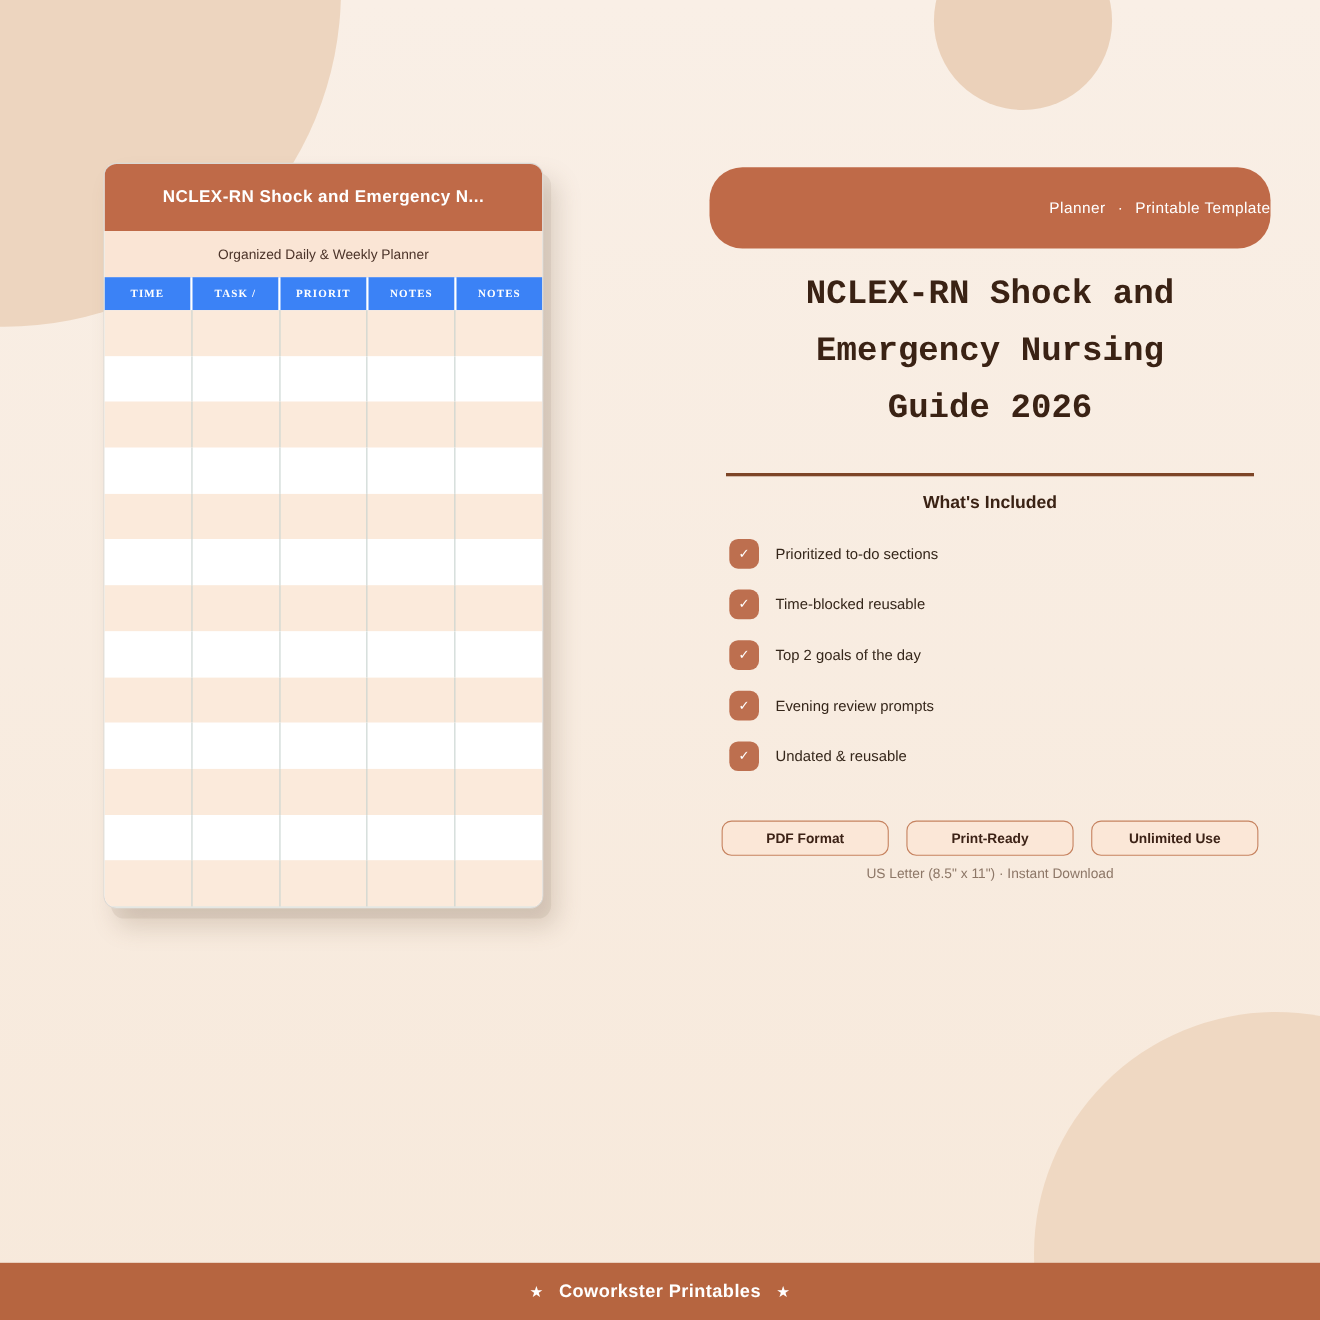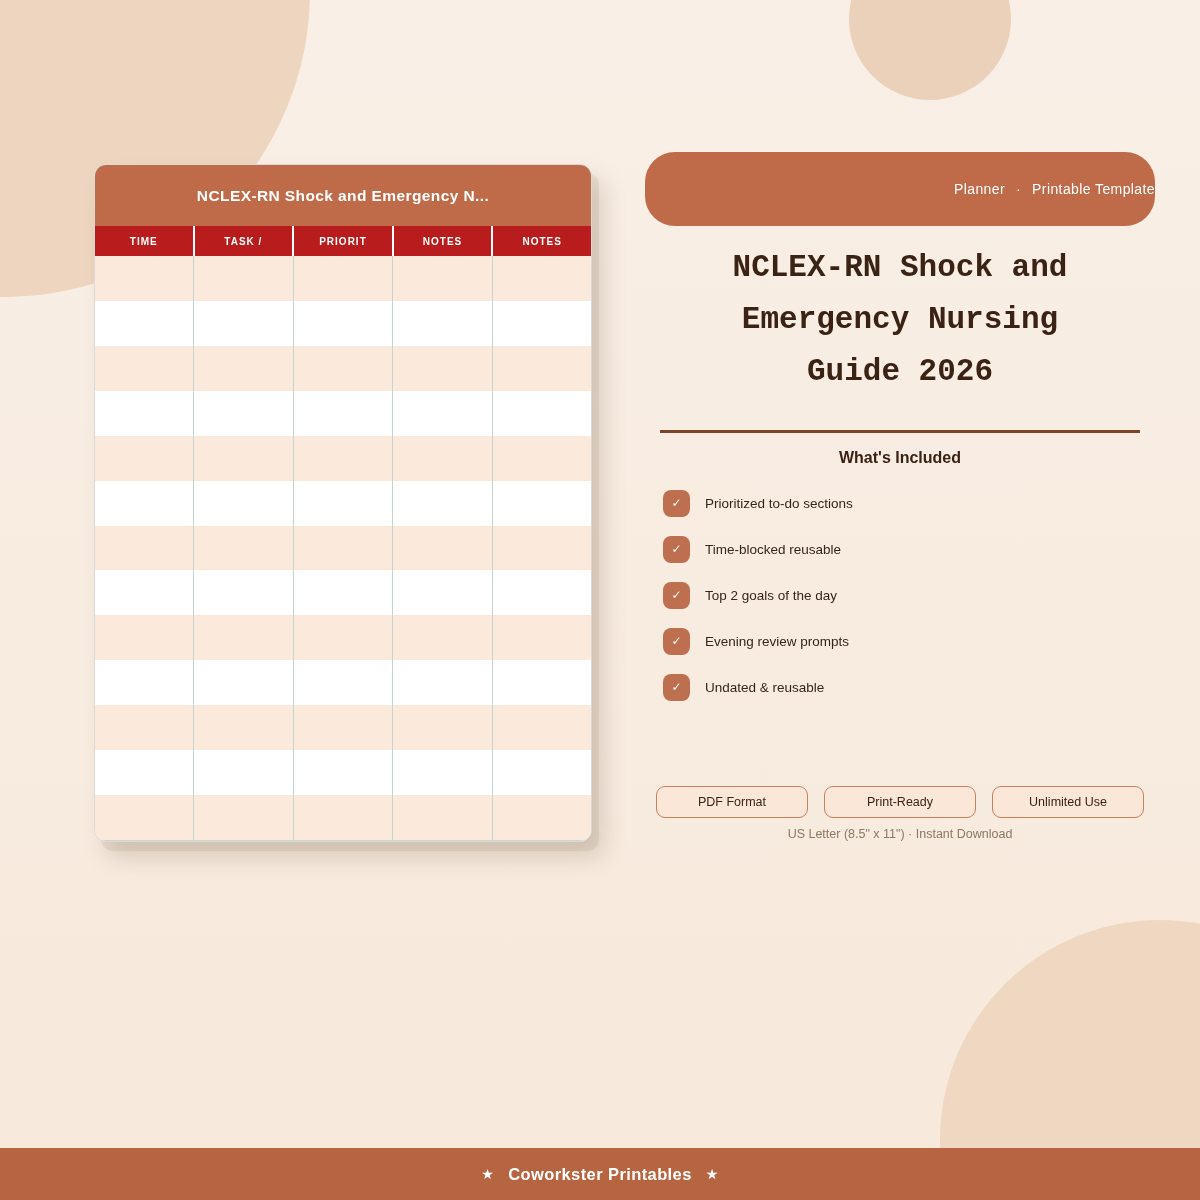--- a/index.html
+++ b/index.html
@@ -12,37 +12,37 @@
     background:linear-gradient(180deg,#f9efe6 0%,#f7e9db 100%);
     color:#3a2214;
   }
   .bg-circle { position:absolute; border-radius:50%; background:#edd5bf; }
   .bg-circle.tl { width:612px; height:612px; left:-302px; top:-315px; }
   .bg-circle.tr { width:162px; height:162px; left:849px; top:-62px; background:#ebd1ba; }
   .bg-circle.br { width:440px; height:440px; left:940px; top:920px; background:#efd8c2; }
 
   
   .card {
-    position:absolute; left:94px; top:164px; width:498px; height:678px;
+    position:absolute; left:94px; top:148px; width:400px; height:678px;
     background:#ffffff; border-radius:12px;
     border:1px solid #dcd9d4;
     box-shadow:7px 9px 0 rgba(120,95,75,0.10), 12px 16px 22px rgba(120,95,75,0.22);
     display:flex; flex-direction:column; overflow:hidden;
   }
   .card-header {
     height:61px; flex:0 0 61px; background:#bf6a48;
     display:flex; align-items:center; justify-content:center;
     color:#ffffff; font-weight:bold; font-size:15.5px; letter-spacing:0.4px;
   }
   .card-subtitle {
     height:42px; flex:0 0 42px; background:#fae5d5;
     display:flex; align-items:center; justify-content:center;
     color:#4c342a; font-size:12.5px;
   }
-  .thead { height:30px; flex:0 0 30px; background:#b91c1c; display:flex; }
+  .thead { height:30px; flex:0 0 30px; background:#3b82f6; display:flex;font-family:Liberation Serif, serif; }
   .th {
     flex:1; display:flex; align-items:center; justify-content:center;
     color:#ffffff; font-size:10px; font-weight:bold; letter-spacing:1px;
     border-right:2px solid #ffffff;
   }
   .th:last-child { border-right:none; }
   .tbody { flex:1; display:flex; flex-direction:column; border-bottom:1px solid #ccd6d2; }
   .trow { flex:1; display:flex; }
   .trow:nth-child(odd) { background:#fbeadb; }
   .trow:nth-child(even) { background:#ffffff; }
@@ -74,41 +74,42 @@
     flex:0 0 27px; width:27px; height:27px; border-radius:8px; background:#bd6f4f;
     display:flex; align-items:center; justify-content:center;
     color:#ffffff; font-size:12px;
   }
   .inc-label { font-size:13.5px; color:#35261a; }
   .btn-row { margin:46px auto 0; width:488px; display:flex; gap:16px; }
   .chip {
     flex:1; height:32px; border-radius:9px;
     background:#fbe7d7; border:1.5px solid #c6825f;
     display:flex; align-items:center; justify-content:center;
-    font-size:12.5px; font-weight:normal; color:#3c2216; cursor:pointer;margin-top:40px;
+    font-size:12.5px; font-weight:bold; color:#3c2216; cursor:pointer;
   }
   .meta { margin-top:9px; text-align:center; font-size:12.5px; color:#8d7767; }
 
   
   .footer {
     position:absolute; left:0; bottom:0; width:1200px; height:52px; background:#b66540;
     display:flex; align-items:center; justify-content:center; gap:14px;
     color:#ffffff; font-weight:bold; font-size:16.5px; letter-spacing:0.4px;
   }
   .footer .star { font-size:14px; }
 </style>
 </head>
 <body>
 
 <div class="bg-circle tl"></div>
 <div class="bg-circle tr"></div>
 <div class="bg-circle br"></div>
 
 <div class="card">
   <div class="card-header">NCLEX-RN Shock and Emergency N...</div>
+  <div class="card-subtitle">Organized Daily &amp; Weekly Planner</div>
   <div class="thead">
       <div class="th">TIME</div>
       <div class="th">TASK /</div>
       <div class="th">PRIORIT</div>
       <div class="th">NOTES</div>
       <div class="th">NOTES</div>
     </div>
   <div class="tbody">
       <div class="trow">
         <div class="td"></div>

